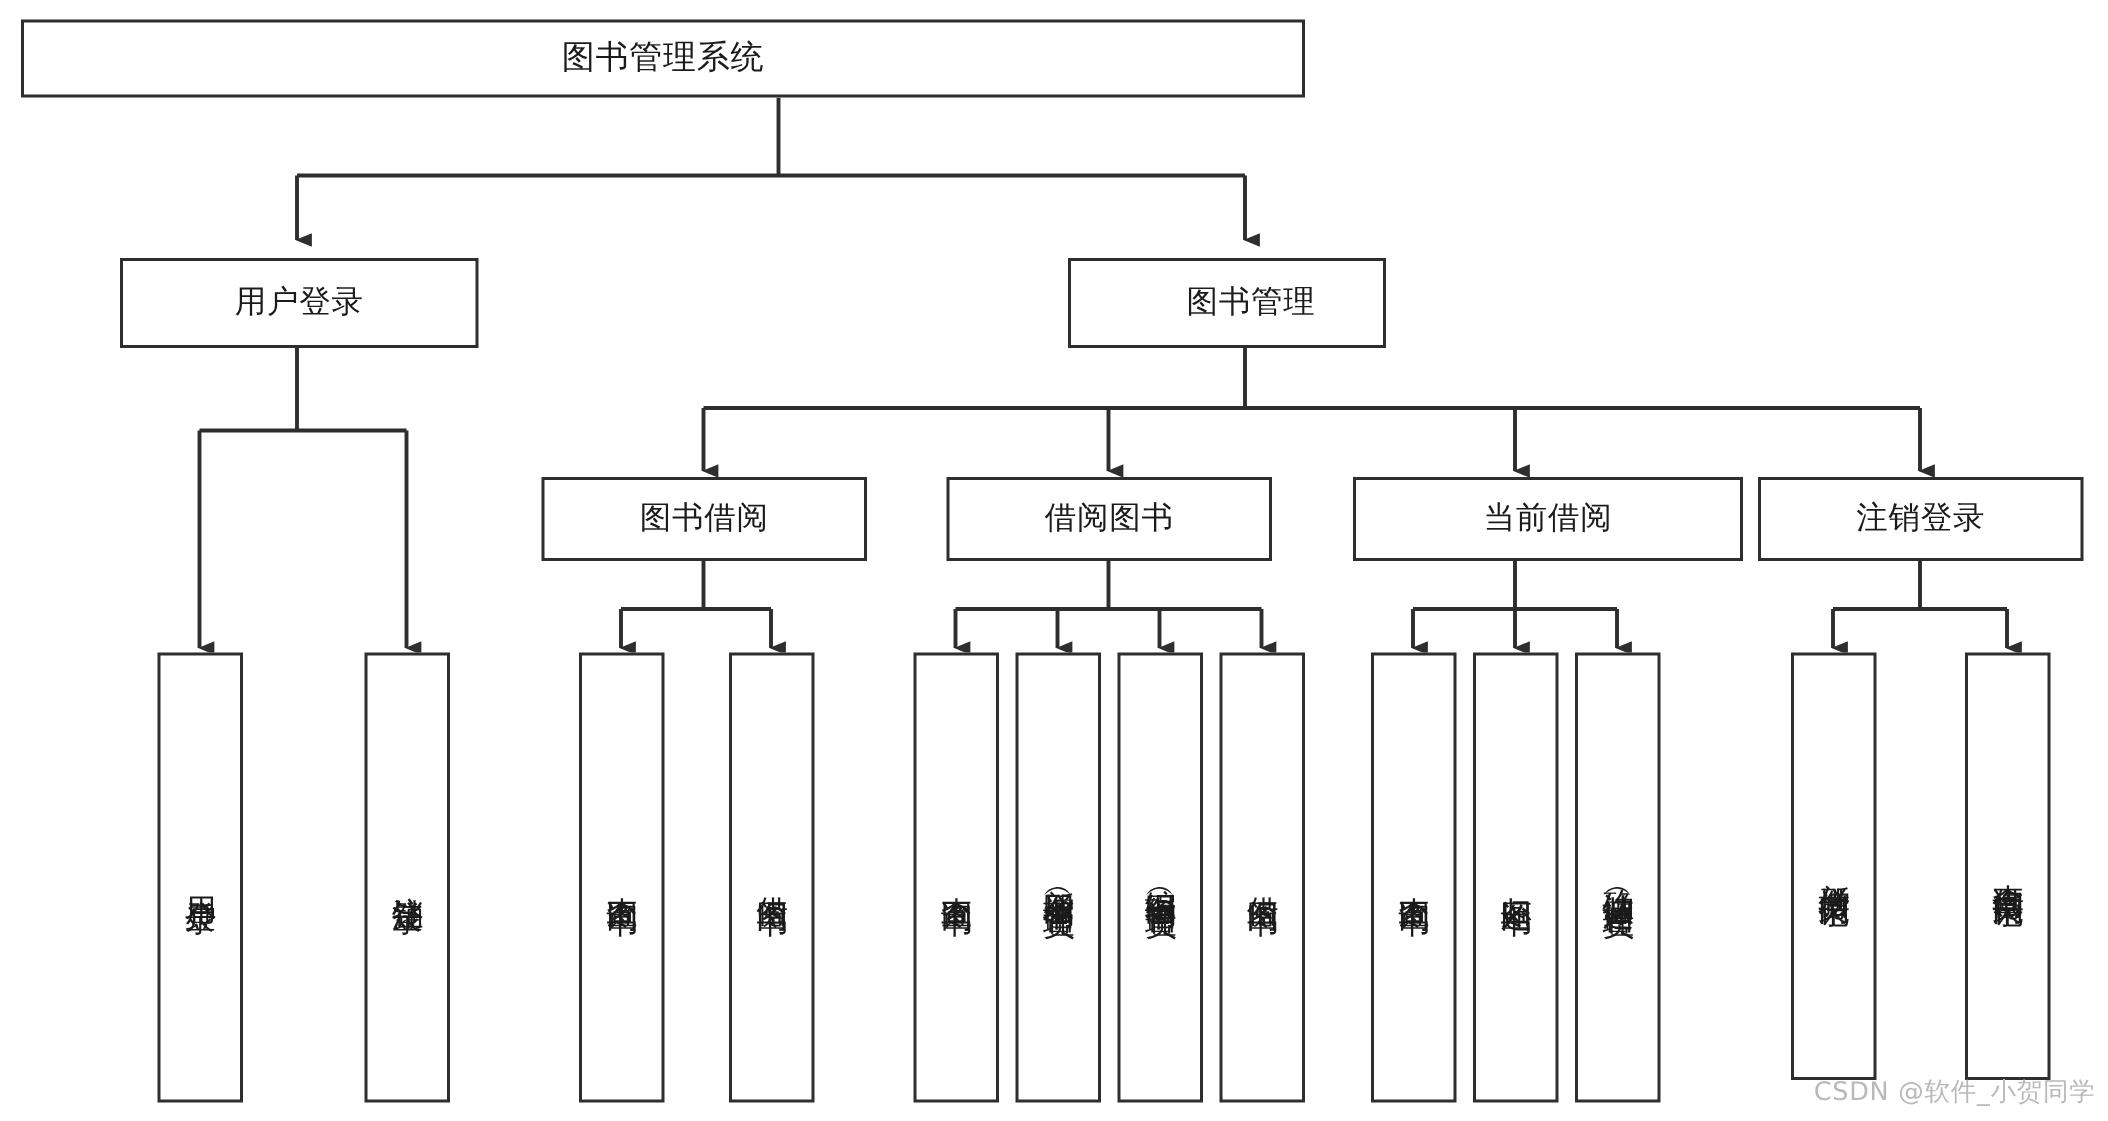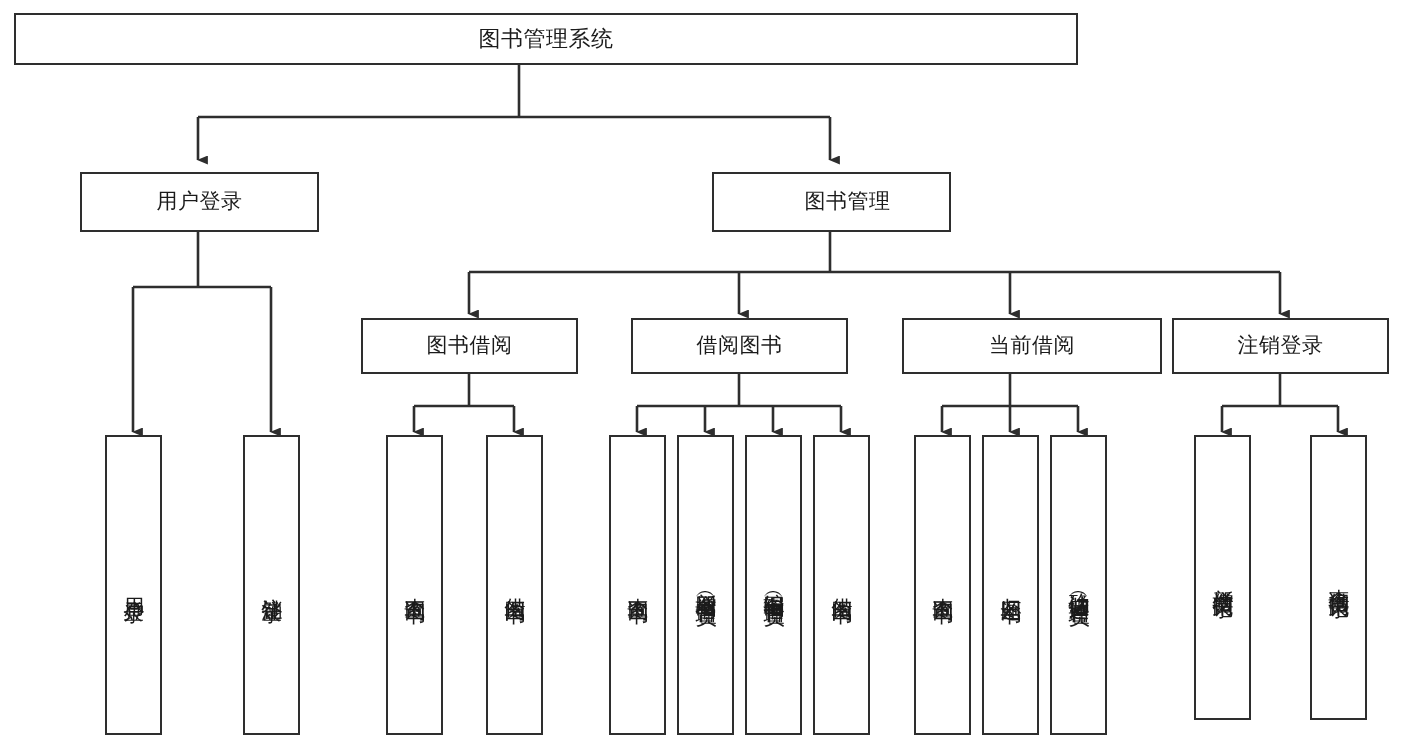--- a/index.html
+++ b/index.html
@@ -116,28 +116,28 @@
       <path d="M 1010 406 L 1010 432" marker-end="url(#arrow)"></path>
       <path d="M 1078 406 L 1078 432" marker-end="url(#arrow)"></path>
 
       <path d="M 1280 374 L 1280 406"></path>
       <path d="M 1222 406 L 1338 406"></path>
       <path d="M 1222 406 L 1222 432" marker-end="url(#arrow)"></path>
       <path d="M 1338 406 L 1338 432" marker-end="url(#arrow)"></path>
     </g>
   </svg>
 
-  <div class="node horiz root" style="left:14px; top:13px; width:1064px; height:52px;">
+  <div class="node horiz root" style="left:14px; top:13px; width:856px; height:52px;">
     <span class="label">图书管理系统</span>
   </div>
 
   <div class="node horiz" style="left:80px; top:172px; width:239px; height:60px;">
     <span class="label">用户登录</span>
   </div>
-  <div class="node horiz" style="left:712px; top:172px; width:239px; height:60px;padding-left:32px;">
+  <div class="node horiz" style="left:712px; top:172px; width:212px; height:60px;padding-left:32px;">
     <span class="label">图书管理</span>
   </div>
 
   <div class="node horiz" style="left:361px; top:318px; width:217px; height:56px;">
     <span class="label">图书借阅</span>
   </div>
   <div class="node horiz" style="left:631px; top:318px; width:217px; height:56px;">
     <span class="label">借阅图书</span>
   </div>
   <div class="node horiz" style="left:902px; top:318px; width:260px; height:56px;">
@@ -184,14 +184,15 @@
     <span class="label">确认归还（管理员）</span>
   </div>
 
   <div class="node vert" style="left:1194px; top:435px; width:57px; height:285px;">
     <span class="label">新增借阅记录</span>
   </div>
   <div class="node vert" style="left:1310px; top:435px; width:57px; height:285px;">
     <span class="label">查询借阅记录</span>
   </div>
 
+  <div id="watermark">CSDN @软件_小贺同学</div>
 
 </div>
 
 </body></html>

